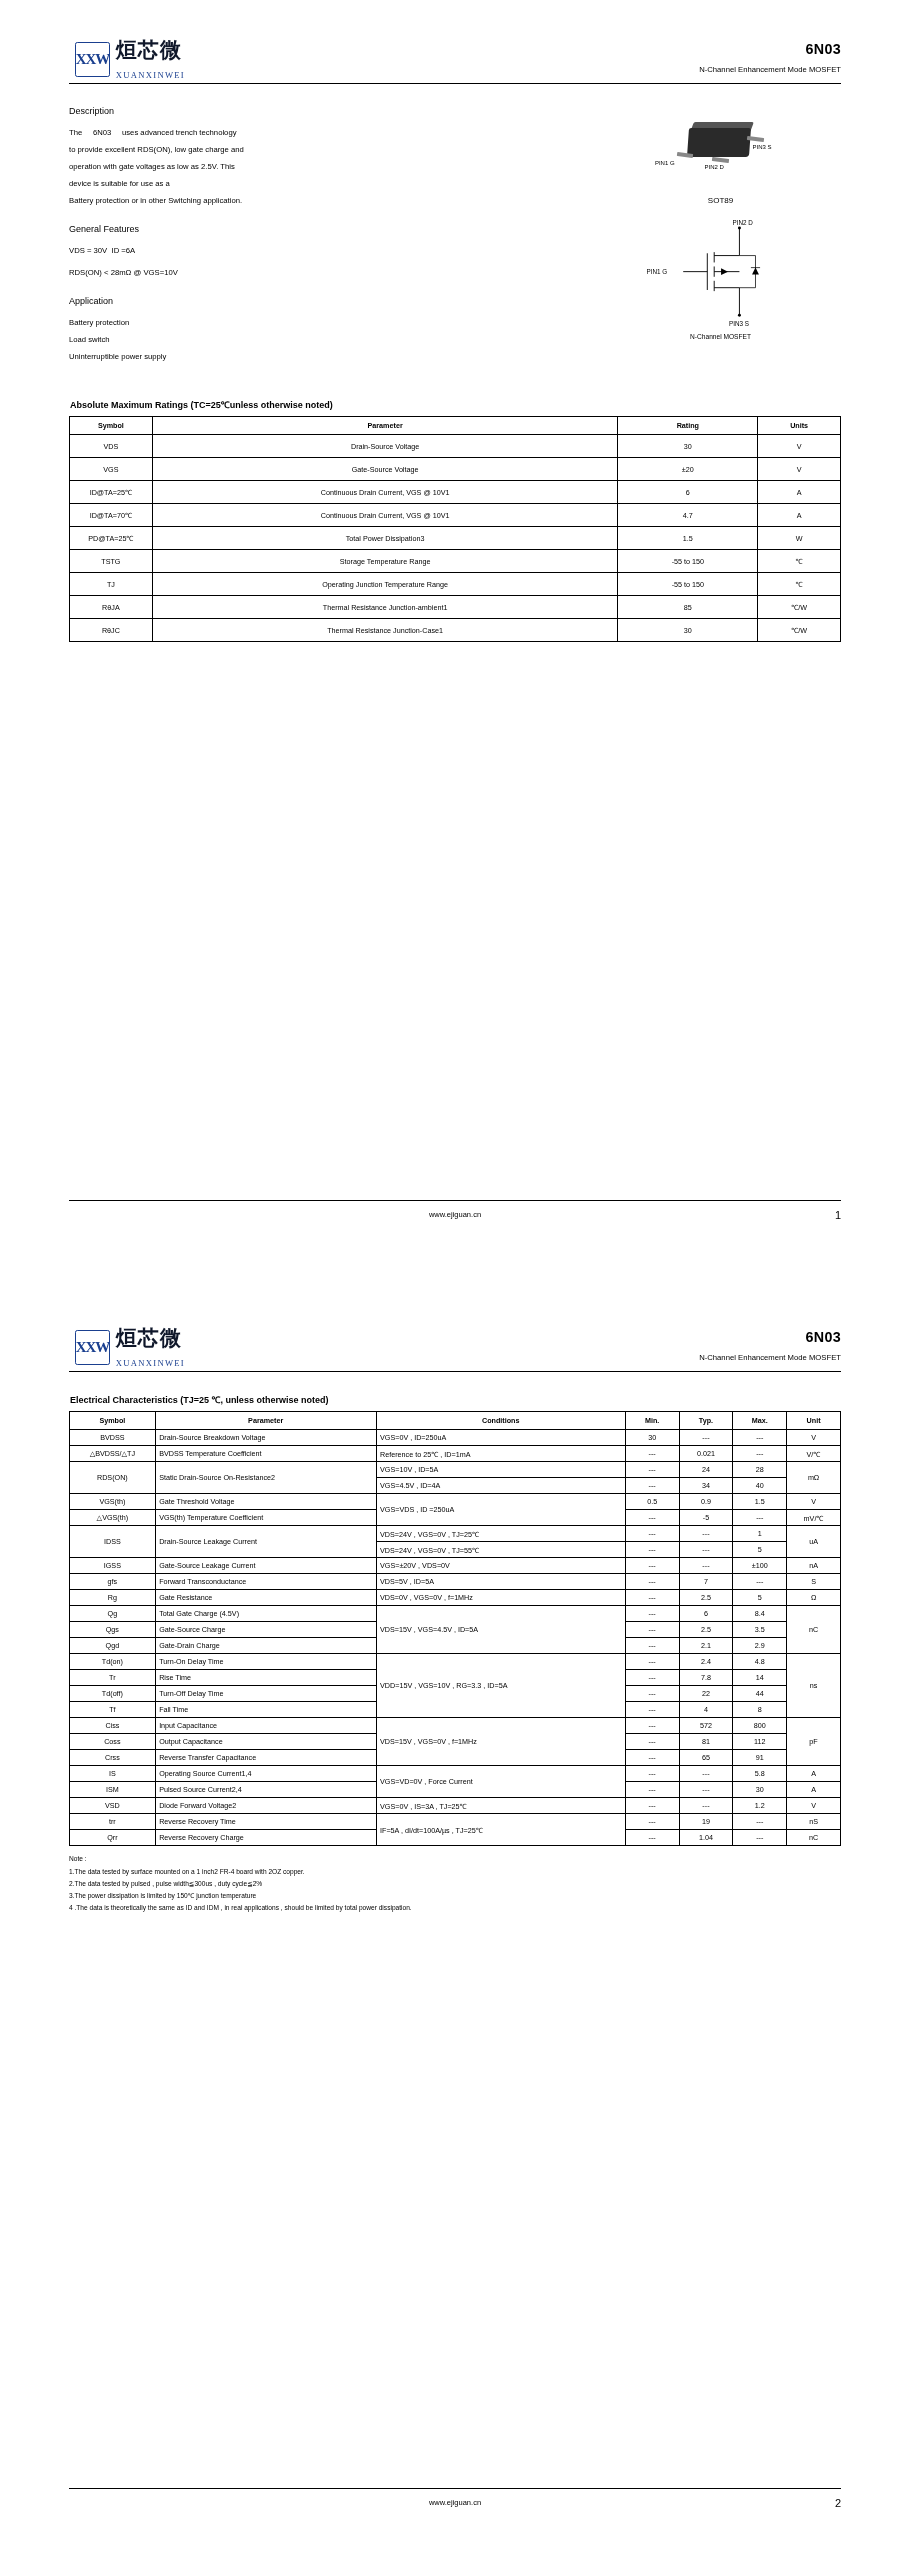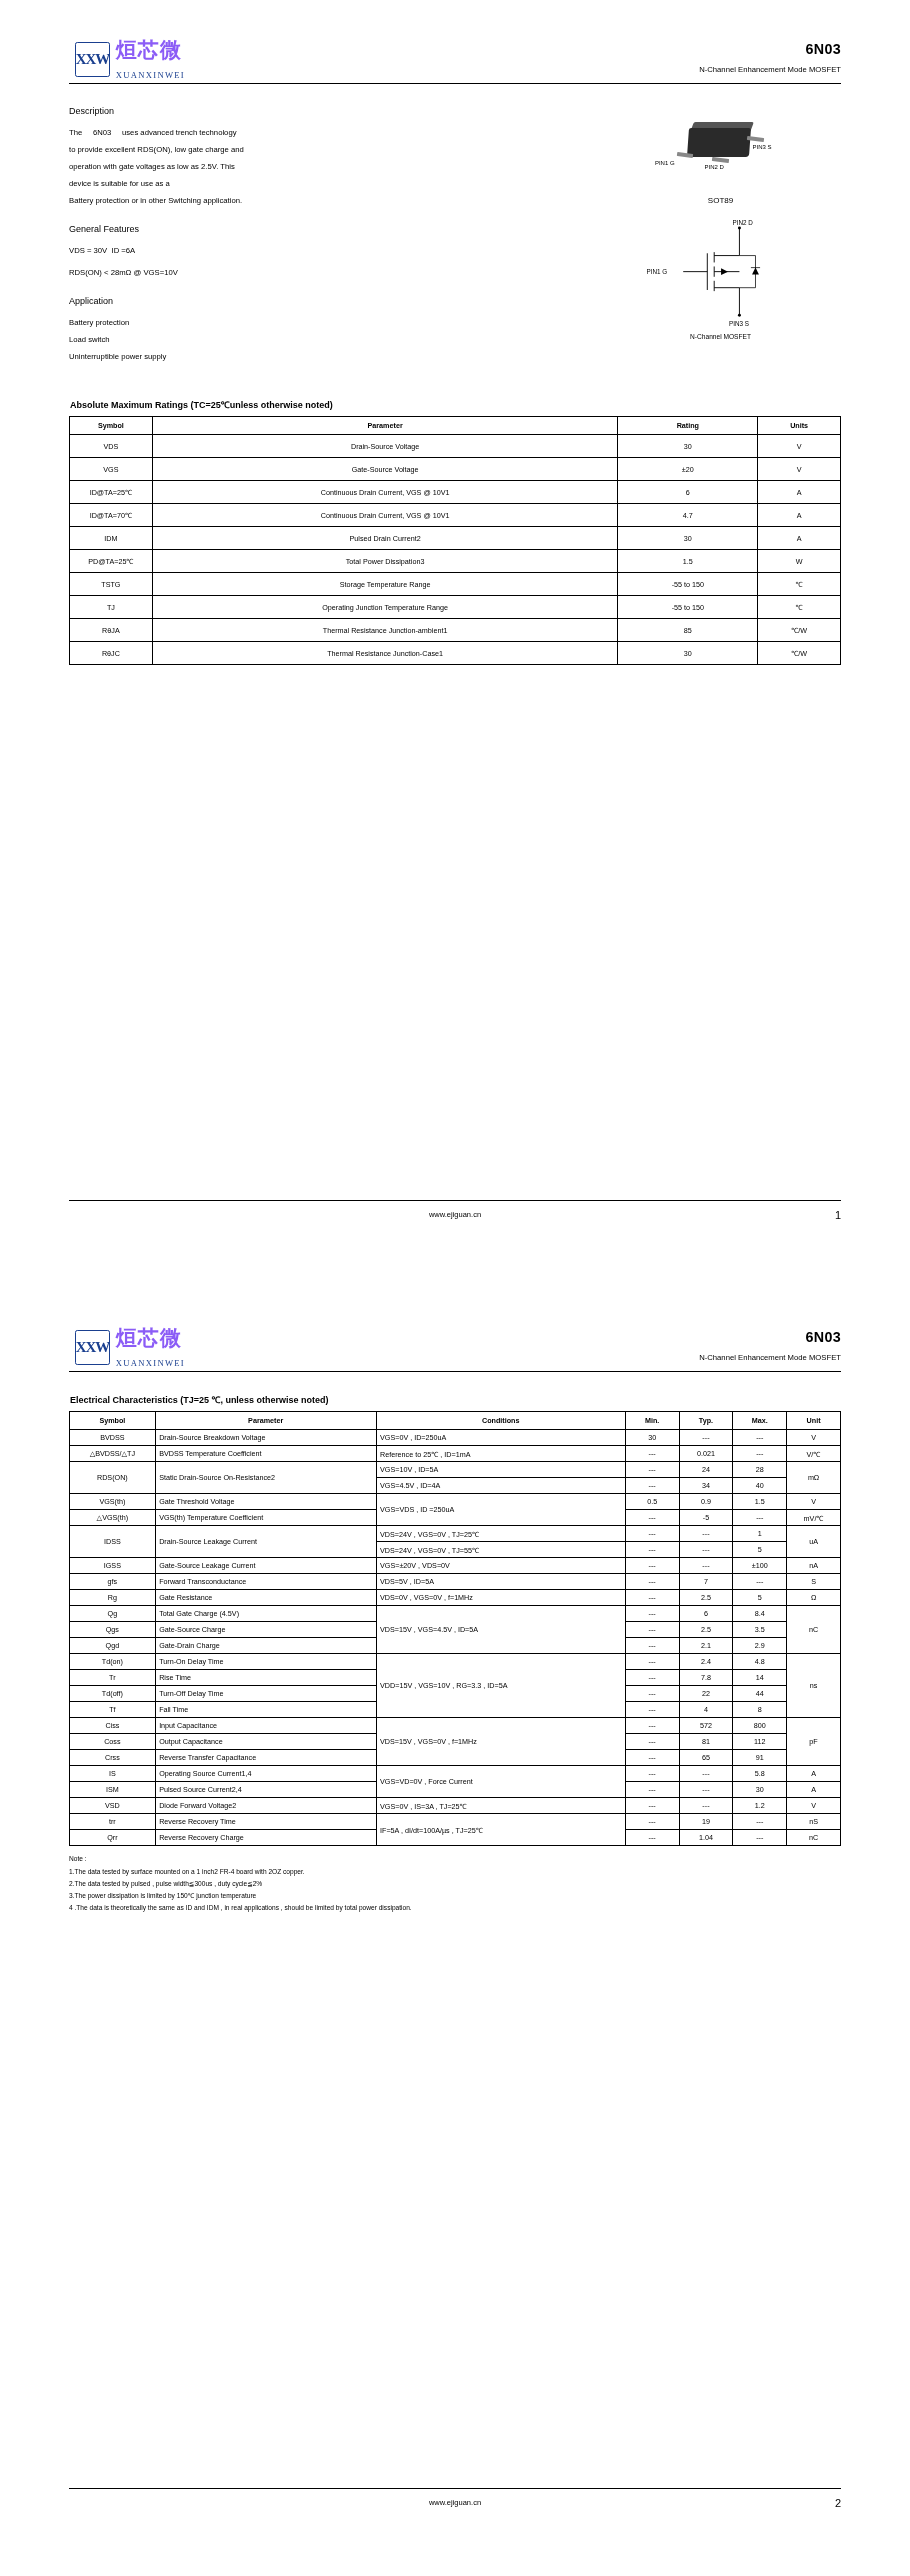--- a/index.html
+++ b/index.html
@@ -50,21 +50,21 @@
   }
   .logo-text {
     display: flex;
     flex-direction: column;
     justify-content: center;
     line-height: 1;
   }
   .logo-cn {
     font-size: 21px;
     font-weight: bold;
-    color: #8b5cf6;
+    color: #0f172a;
     font-family: "DejaVu Sans", sans-serif;
     letter-spacing: 1.1px;
   }
   .logo-en {
     font-size: 8.6px;
     color: #1a3f8f;
     letter-spacing: 1.3px;
     margin-top: 10px;
     font-family: "Liberation Serif", serif;
   }
@@ -366,26 +366,20 @@
           <td>6</td>
           <td>A</td>
         </tr>
         <tr>
           <td>ID@TA=70℃</td>
           <td>Continuous Drain Current, VGS @ 10V1</td>
           <td>4.7</td>
           <td>A</td>
         </tr>
         <tr>
-          <td>IDM</td>
-          <td>Pulsed Drain Current2</td>
-          <td>30</td>
-          <td>A</td>
-        </tr>
-        <tr>
           <td>PD@TA=25℃</td>
           <td>Total Power Dissipation3</td>
           <td>1.5</td>
           <td>W</td>
         </tr>
         <tr>
           <td>TSTG</td>
           <td>Storage Temperature Range</td>
           <td>-55 to 150</td>
           <td>℃</td>

